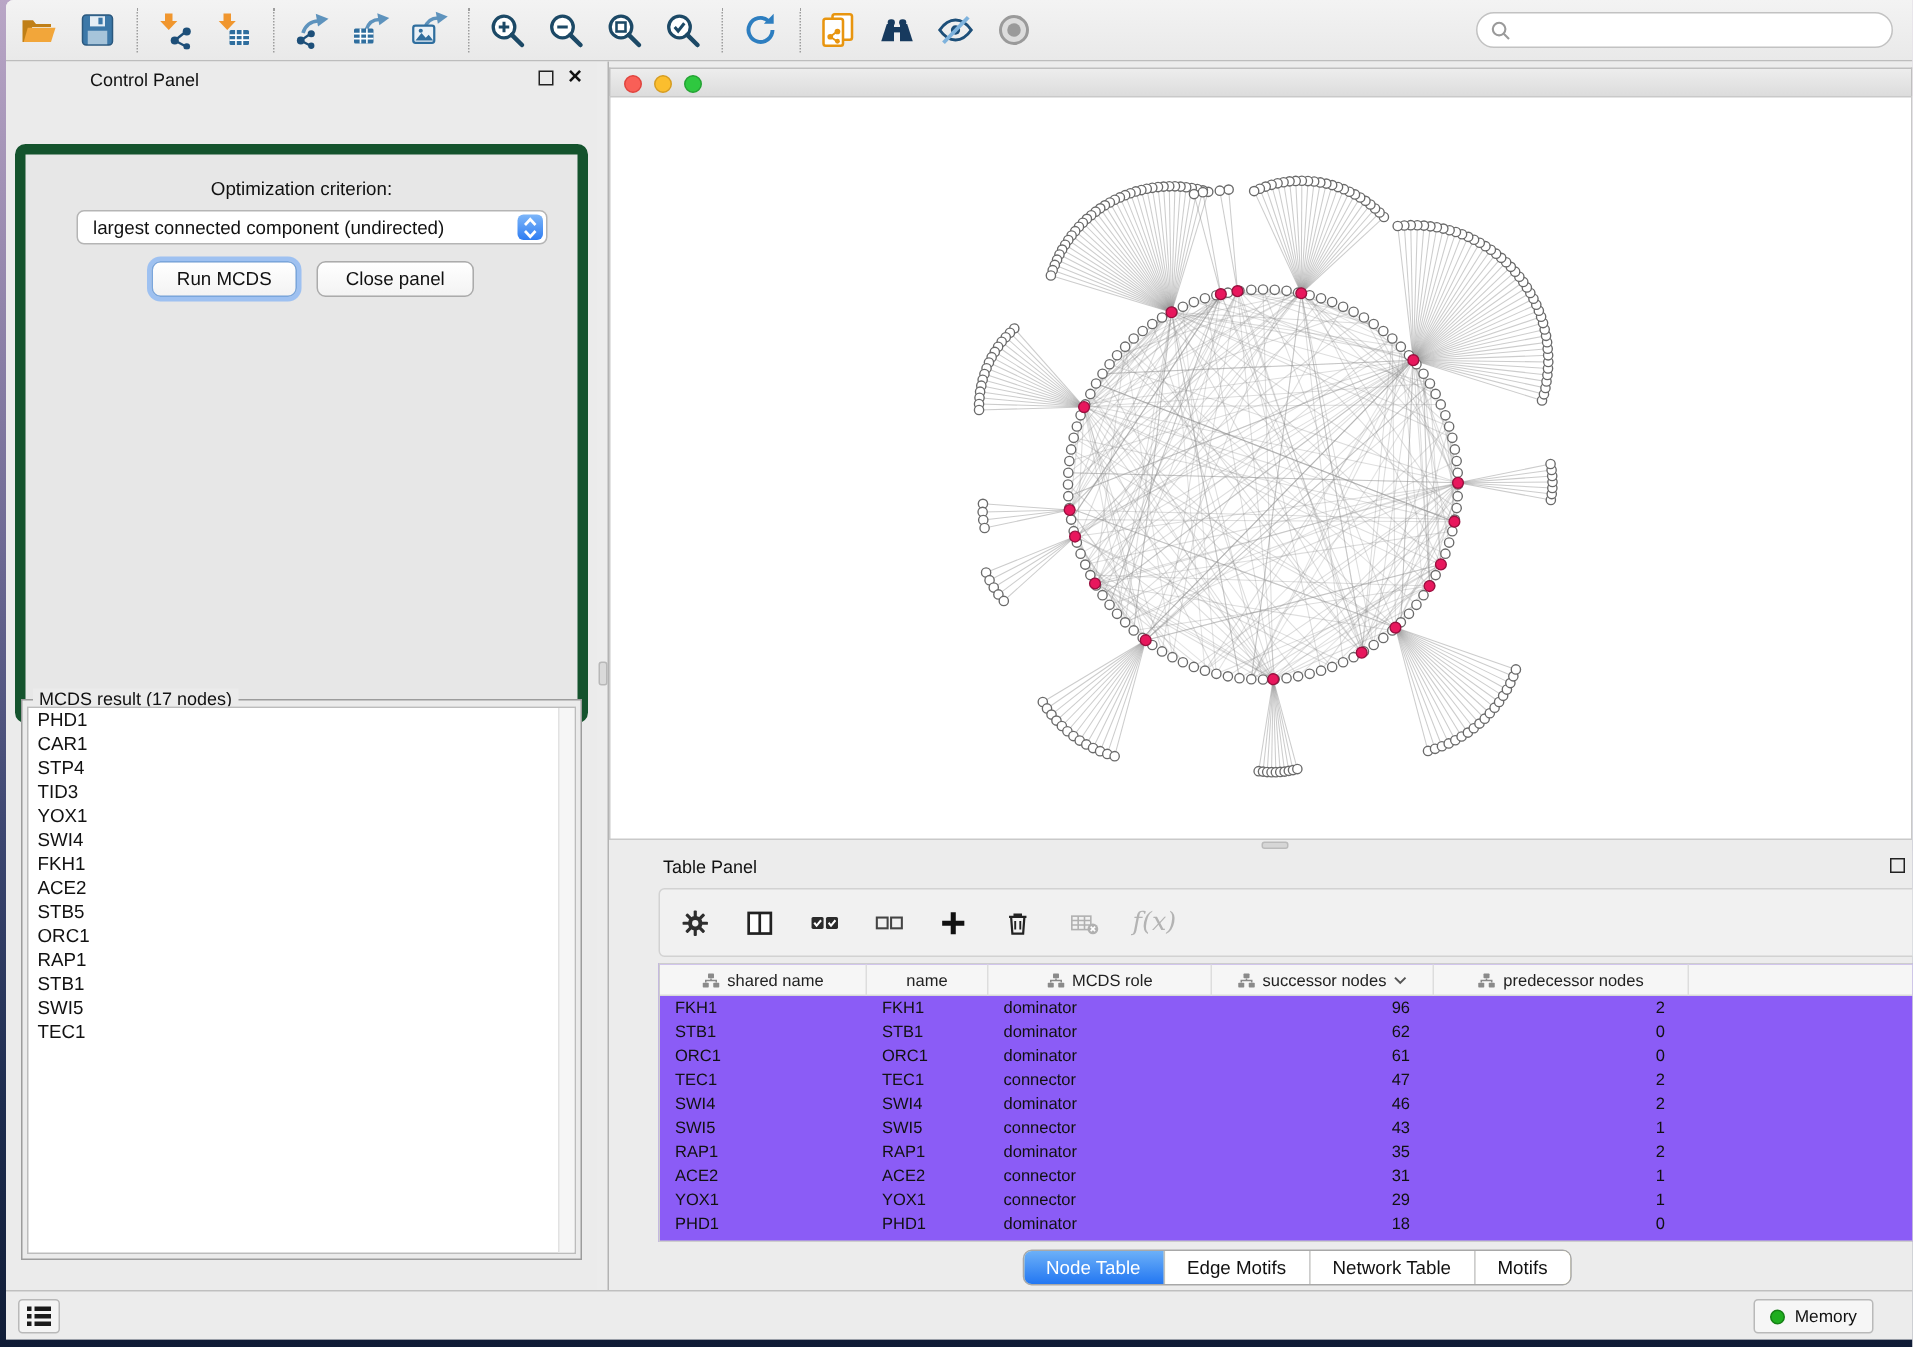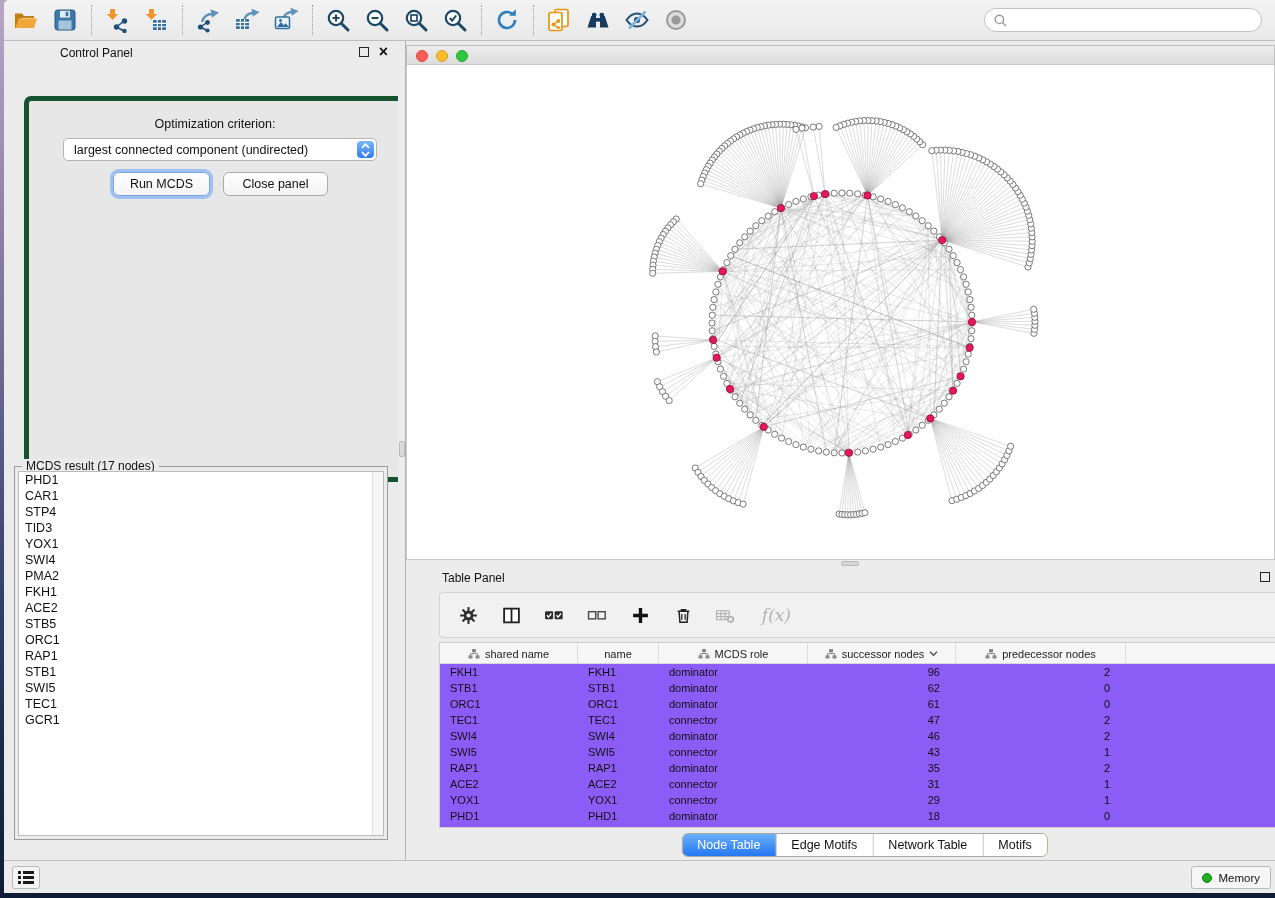--- a/index.html
+++ b/index.html
@@ -22,21 +22,21 @@
   .phead { position:absolute; left:0; top:0; right:0; height:24px;margin-left:46px; }
   .phead .ptitle { position:absolute; left:10px; top:5px; font-size:12px; color:#111; }
   .pbtns { position:absolute; right:10px; top:6px; display:flex; gap:10px; align-items:center; }
   .float-ico { width:10px; height:10px; border:1.6px solid #222; display:inline-block; }
   .close-ico { font-size:16px; font-weight:bold; color:#111; line-height:10px; cursor:pointer; }
   .ptabs { position:absolute; top:32px; left:50%; transform:translateX(-50%); display:flex; z-index:3;
     border:1px solid #a8a8a8; border-radius:6px; overflow:hidden; background:#fff; }
   .seg { padding:4px 15px; font-size:12.5px; color:#111; background:#fff; border-right:1px solid #bfbfbf; cursor:pointer; }
   .seg:last-child { border-right:0; }
   .seg.active { background:linear-gradient(#6cb0f8,#2377f2); color:#fff; }
-  .pbox { position:absolute; left:6px; top:55px; width:382px; height:386px; background:#e7e7e7; border:5px solid #14532d; border-radius:7px;margin-left:14px; }
+  .pbox { position:absolute; left:6px; top:55px; width:382px; height:386px; background:#e7e7e7; border:7px solid #14532d; border-radius:7px; }
   .optlabel { position:absolute; top:16px; width:100%; text-align:center; font-size:12.5px; color:#111; }
   .select { position:absolute; top:37px; left:34px; width:314px; height:23px; background:#fff; border:1px solid #b5b5b5; border-radius:5px; cursor:pointer; }
   .select .selval { position:absolute; left:10px; top:4px; font-size:12.5px; color:#111; white-space:nowrap; }
   .stepper { position:absolute; right:2px; top:2px; bottom:2px; width:17px; border-radius:4px; background:linear-gradient(#7db6f9,#2f7df2); display:flex; align-items:center; justify-content:center; }
   .btn { position:absolute; top:71px; height:24px; background:linear-gradient(#ffffff,#f3f3f3); border:1px solid #ababab; border-radius:6px; font-size:12.5px; color:#111; cursor:pointer; font-family:inherit; }
   .btn.run { left:84px; width:97px; box-shadow:0 0 0 3px rgba(98,162,249,.55); border-color:#7aa6dc; }
   .btn.closep { left:194px; width:105px; }
   .group { position:absolute; left:10px; top:425px; width:374px; height:374px; border:1px solid #9c9c9c; background:#ebebeb; }
   .legend { position:absolute; top:-8px; left:7px; background:#ebebeb; padding:0 4px; font-size:12px; color:#111; }
   .list { position:absolute; left:3px; top:4px; right:3px; bottom:3px; background:#fff; border:1px solid #bcbcbc; overflow:hidden; }
@@ -57,39 +57,39 @@
   .tl.yel { left:29px; background:#fbbe2e; border:1px solid #d69d22; }
   .tl.grn { left:49px; background:#2fc840; border:1px solid #24a334; }
   .nt { position:absolute; width:100%; text-align:center; top:3px; font-size:12.5px; font-weight:600; color:#111; }
   .canvas { position:absolute; left:0; top:23px; right:0; bottom:0; background:#fff; border:1px solid #c9c9c9; }
   .canvas svg { position:absolute; left:0; top:0; }
 
   
   .tpanel { position:absolute; left:426px; top:567px; width:869px; height:293px; background:#ececec; }
   .tpanel .ptitle { position:absolute; left:12px; top:4px; font-size:12px; color:#111; }
   .ttool { position:absolute; left:9px; top:25px; width:851px; height:46px; background:#f1f1f1; border:1px solid #d2d2d2; border-radius:4px; display:flex; align-items:center; padding-left:14px; gap:19px; }
-  .ttb { width:24px; height:24px; display:flex; align-items:center; justify-content:flex-end; background:transparent; border:0; cursor:pointer; }
+  .ttb { width:24px; height:24px; display:flex; align-items:center; justify-content:flex-start; background:transparent; border:0; cursor:pointer; }
   .fx { font-family:"DejaVu Serif","Liberation Serif",serif; font-style:italic; font-size:17px; color:#b3b3b3; }
   .twrap { position:absolute; left:9px; top:75px; width:851px; height:186px; background:#8b5cf6; border:1px solid #cdcdcd; }
   .thead { position:absolute; left:0; top:0; right:0; height:21px; background:#f6f6f6; border-bottom:1px solid #d9d9d9; display:flex; }
   .th { height:21px; display:flex; align-items:center; justify-content:center; gap:5px; font-size:11px; color:#222; border-right:1px solid #ddd; cursor:pointer; }
   .th.fill { border-right:0; flex:1; }
   .tbody { position:absolute; left:0; top:21px; right:0; bottom:0; overflow:hidden; }
   .tr { display:flex; height:16px; cursor:default; }
   .td { font-size:11px; line-height:16px; color:#111; overflow:hidden; white-space:nowrap; }
   .td.l { padding-left:10px; }
   .td.num { text-align:right; padding-right:16px; }
   .tscroll { position:absolute; right:1px; top:22px; width:13px; height:160px; background:#f5f5f5; border-left:1px solid #e3e3e3; cursor:pointer; }
   .tscroll .thumb { position:absolute; left:1.5px; top:2px; width:9px; height:128px; background:#cbcbcb; border:1px solid #b2b2b2; border-radius:5px; }
   .ttabs { position:absolute; top:266px; left:50%; transform:translateX(-50%); display:flex; border:1px solid #a8a8a8; border-radius:6px; overflow:hidden; background:#fef9c3; }
 
   
   .statusbar { position:absolute; left:0; top:860px; width:1271px; height:33px; background:#ececec; border-top:1px solid #bfbfbf; }
   .sbtn { position:absolute; left:8px; top:5px; width:28px; height:23px; background:#f4f4f4; border:1px solid #b9b9b9; border-radius:3px; display:flex; align-items:center; justify-content:center; cursor:pointer; }
-  .membtn { position:absolute; right:4px; top:5px; height:23px; padding:0 10px; background:#f6f6f6; border:1px solid #b9b9b9; border-radius:3px; display:flex; align-items:center; gap:6px; font-size:11.5px; color:#111; cursor:pointer; font-family:inherit; }
+  .membtn { position:absolute; right:26px; top:5px; height:23px; padding:0 10px; background:#f6f6f6; border:1px solid #b9b9b9; border-radius:3px; display:flex; align-items:center; gap:6px; font-size:11.5px; color:#111; cursor:pointer; font-family:inherit; }
   .dot { width:10px; height:10px; border-radius:50%; background:#1fae1f; border:1px solid #158015; display:inline-block; }
 </style>
 </head>
 <body>
 
 <div class="screen">
  <div class="app">
 
   <div class="toolbar">
     <button class="tb" title="">
@@ -272,30 +272,28 @@
     <div class="group">
       <span class="legend">MCDS result (17 nodes)</span>
       <div class="list">
         <div>
               <div class="mitem">PHD1</div>
               <div class="mitem">CAR1</div>
               <div class="mitem">STP4</div>
               <div class="mitem">TID3</div>
               <div class="mitem">YOX1</div>
               <div class="mitem">SWI4</div>
-              <div class="mitem">PMA2</div>
               <div class="mitem">FKH1</div>
               <div class="mitem">ACE2</div>
               <div class="mitem">STB5</div>
               <div class="mitem">ORC1</div>
               <div class="mitem">RAP1</div>
               <div class="mitem">STB1</div>
               <div class="mitem">SWI5</div>
               <div class="mitem">TEC1</div>
-              <div class="mitem">GCR1</div>
             </div>
         <div class="vtrack"></div>
       </div>
     </div>
   </div>
 
   <div class="vsplit">
         <div class="knob"></div>
       </div>
 

